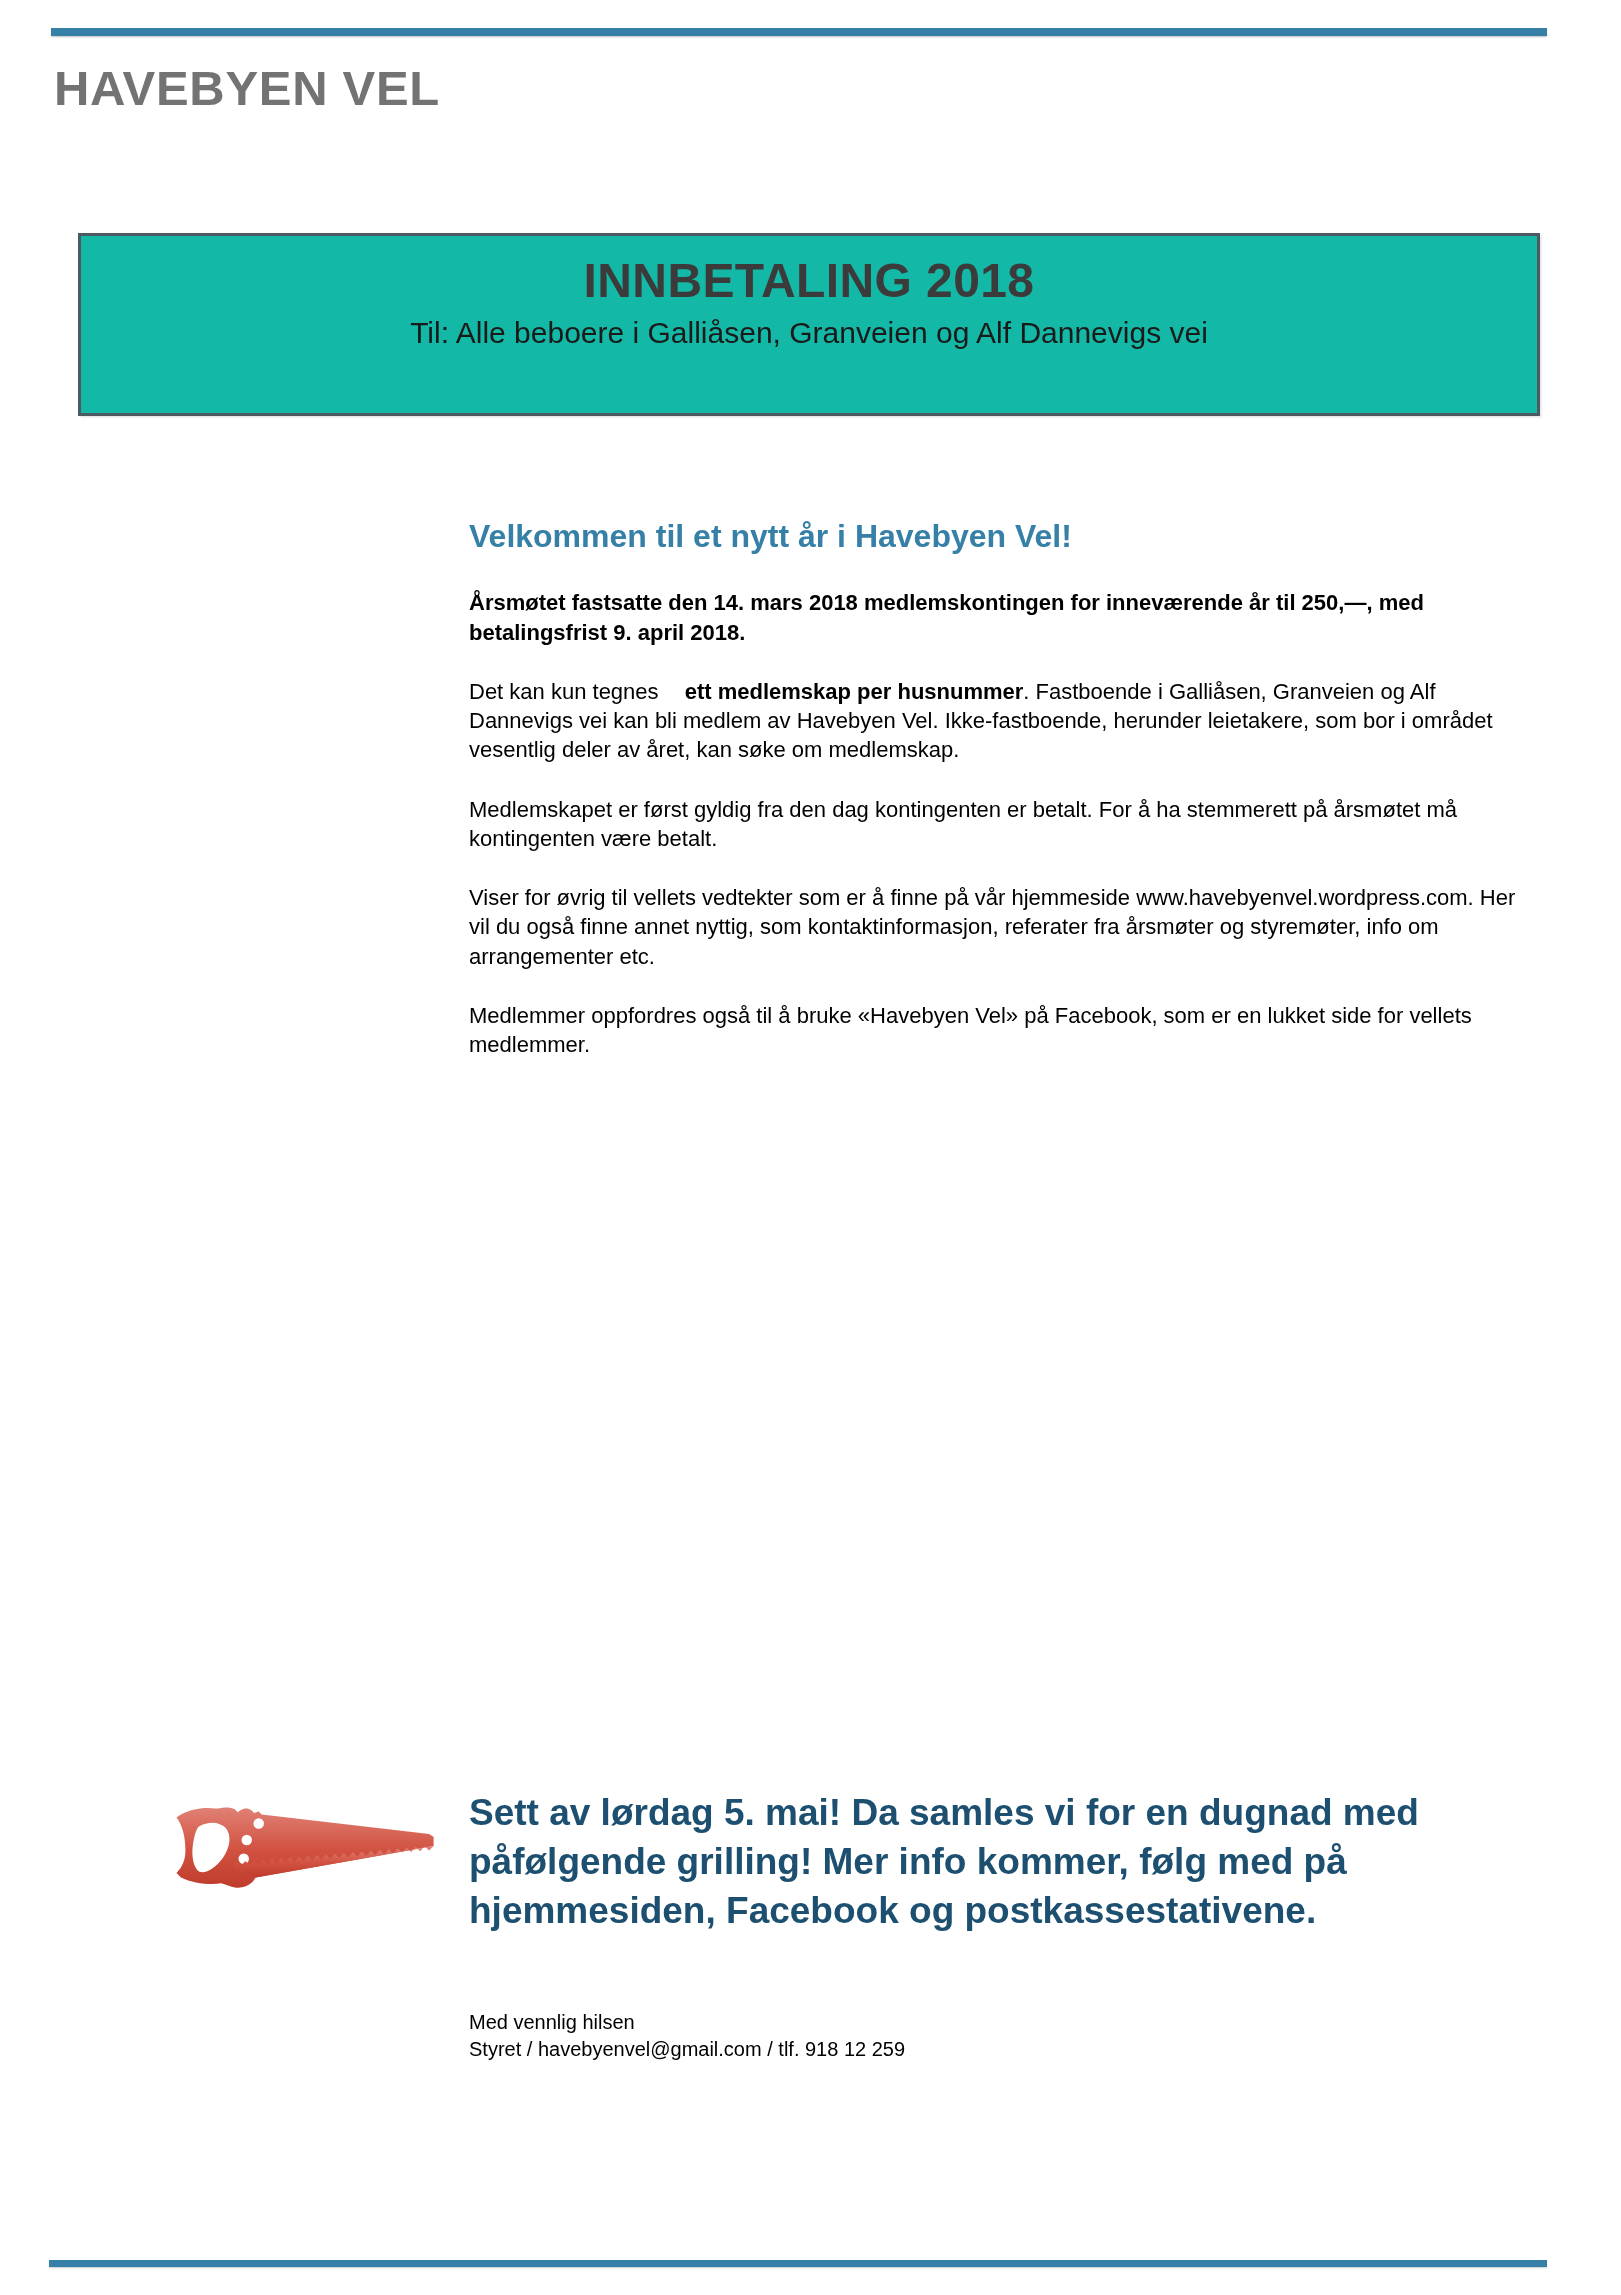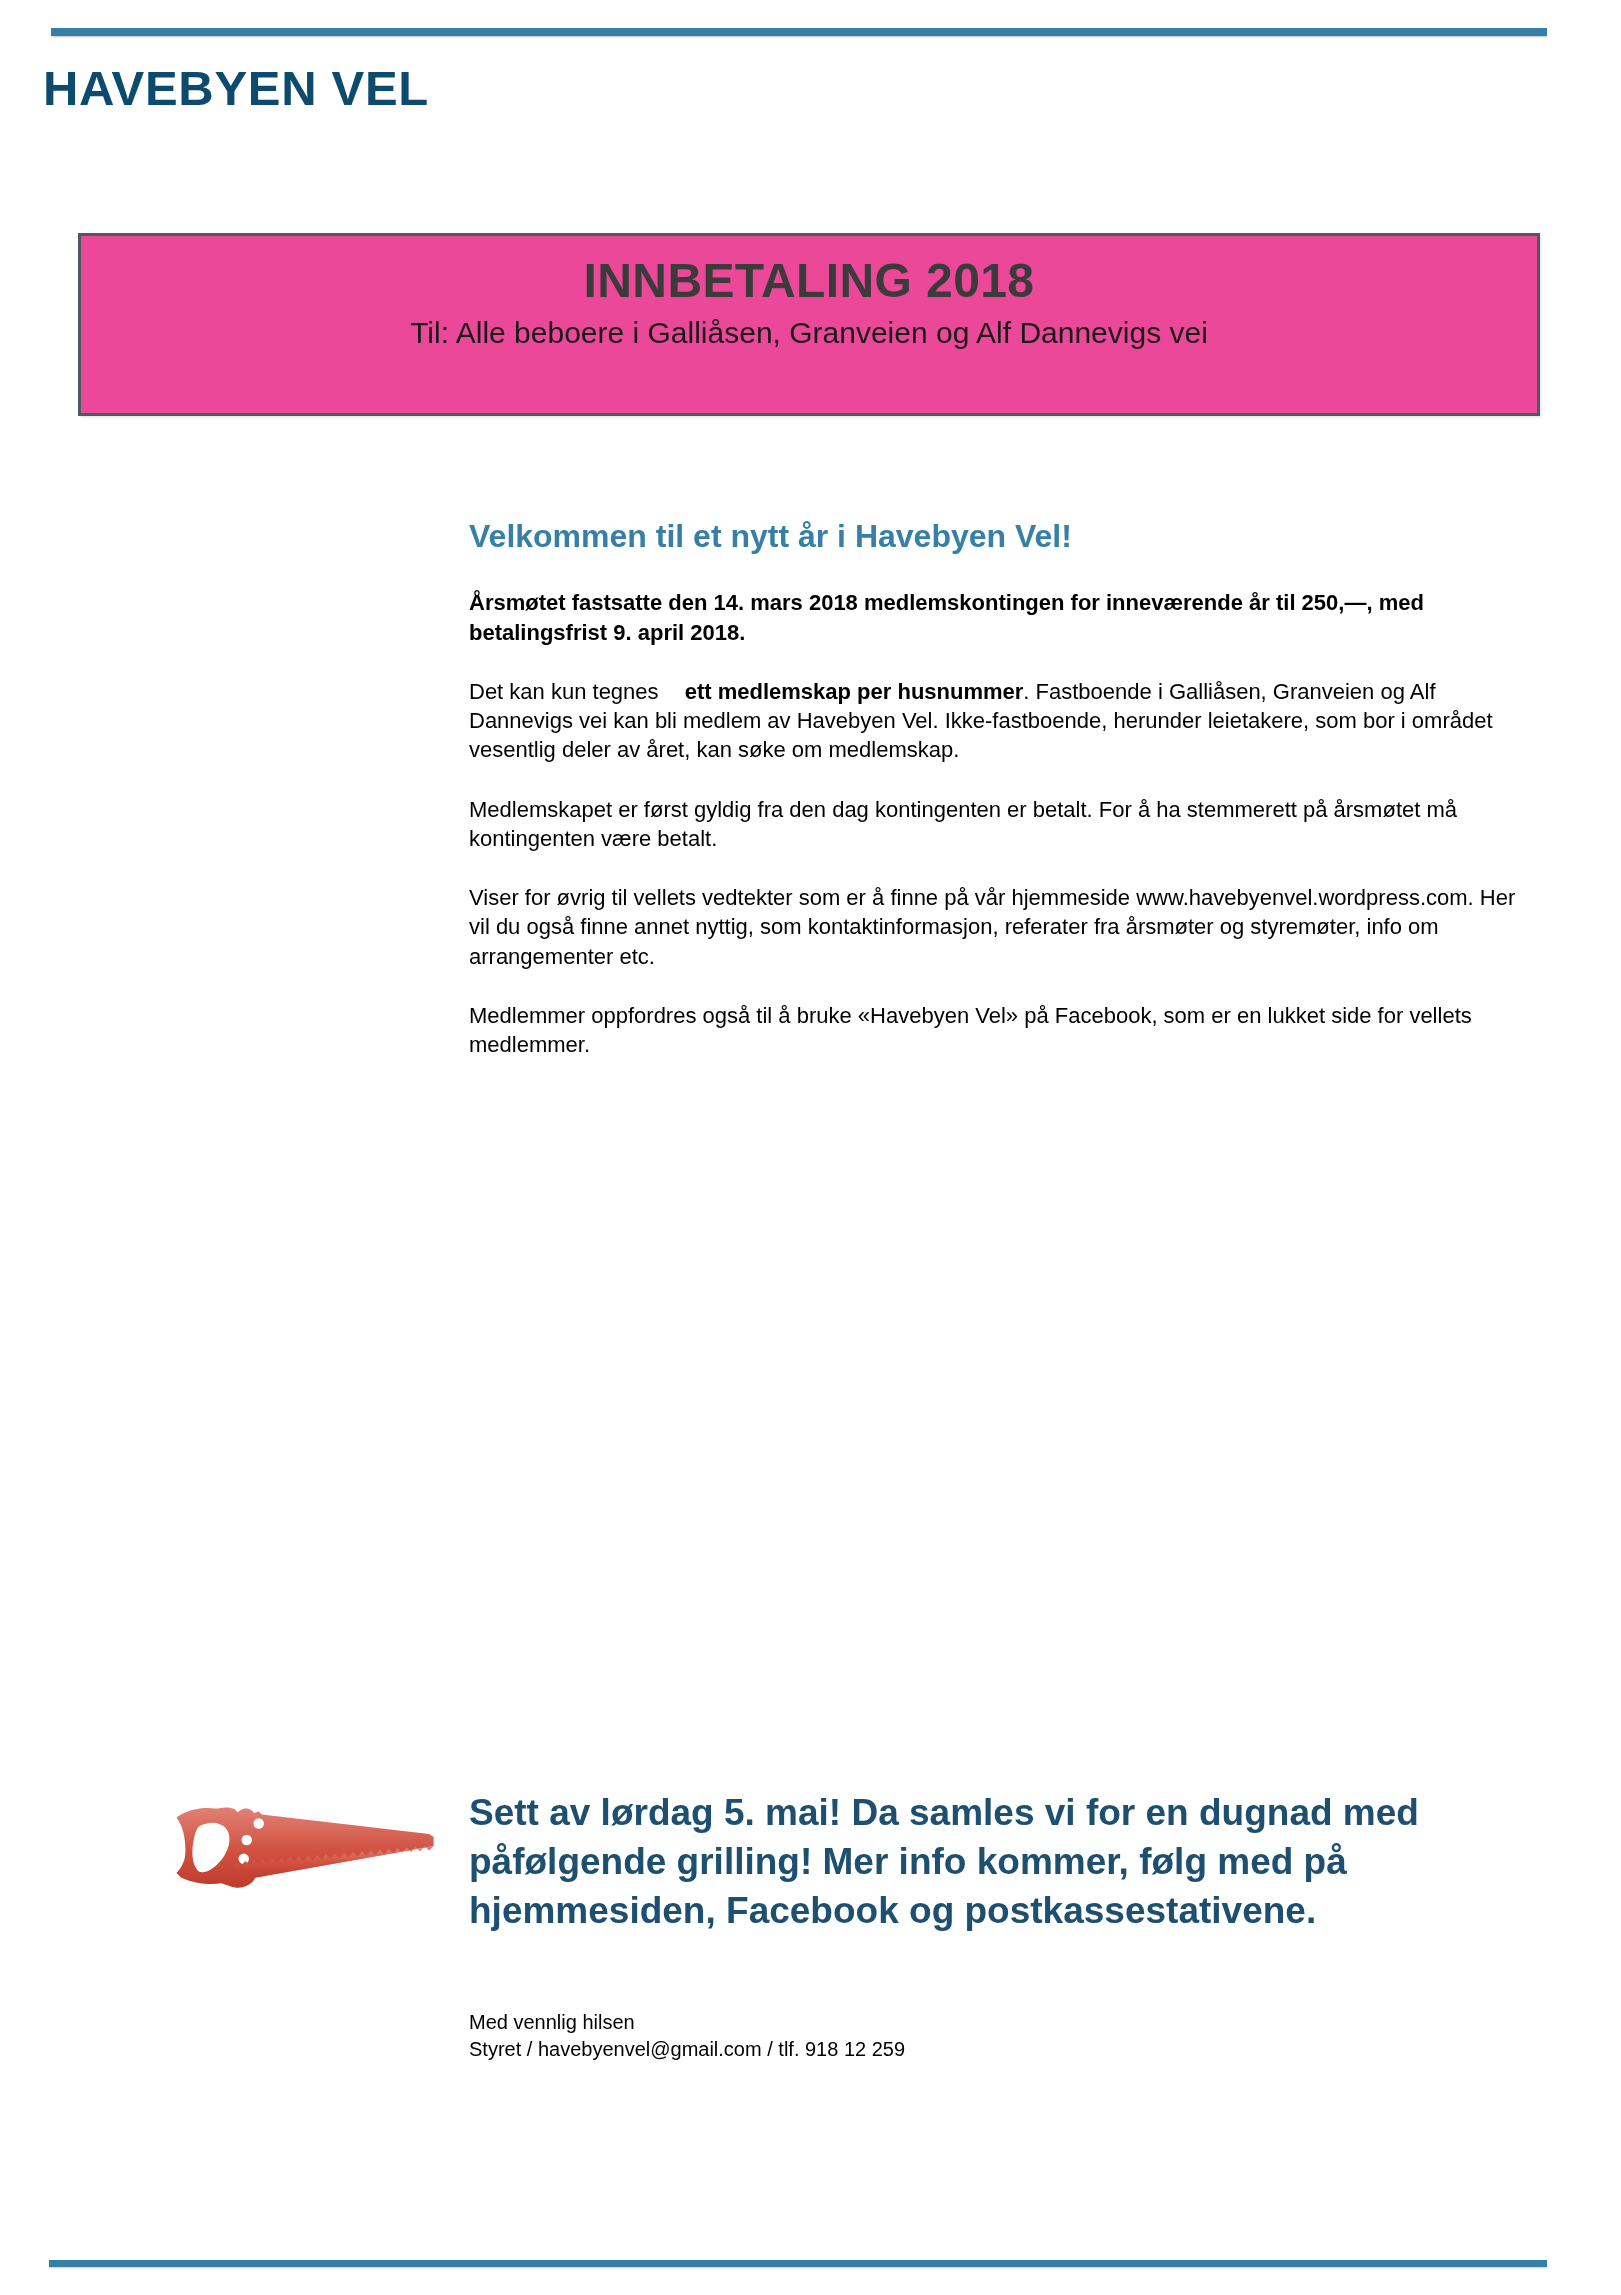--- a/index.html
+++ b/index.html
@@ -21,40 +21,40 @@
     position: absolute;
     left: 51px;
     top: 28px;
     width: 1496px;
     height: 8.2px;
     background: #3680a8;
     box-shadow: 0 2.2px 1.5px rgba(0,0,0,0.18);
   }
   .org-title {
     position: absolute;
-    left: 43px;
+    left: 54px;
     top: 64px;
     font-size: 49px;
     font-weight: bold;
     letter-spacing: 0.7px;
-    color: #0c4a6e;
+    color: #737373;
     line-height: 1;
     white-space: nowrap;
   }
 
   
   .title-box {
     position: absolute;
     left: 78px;
     top: 233px;
     width: 1462px;
     height: 183px;
     box-sizing: border-box;
     border: 3px solid #4d5a62;
-    background: #ec4899;
+    background: #14b8a6;
     box-shadow: 2.2px 2.2px 2.2px rgba(0,0,0,0.12);
     display: flex;
     flex-direction: column;
     align-items: center;
     justify-content: flex-start;
     padding-top: 19.4px;
   }
   .title-box .doc-title {
     font-size: 48px;
     font-weight: bold;

